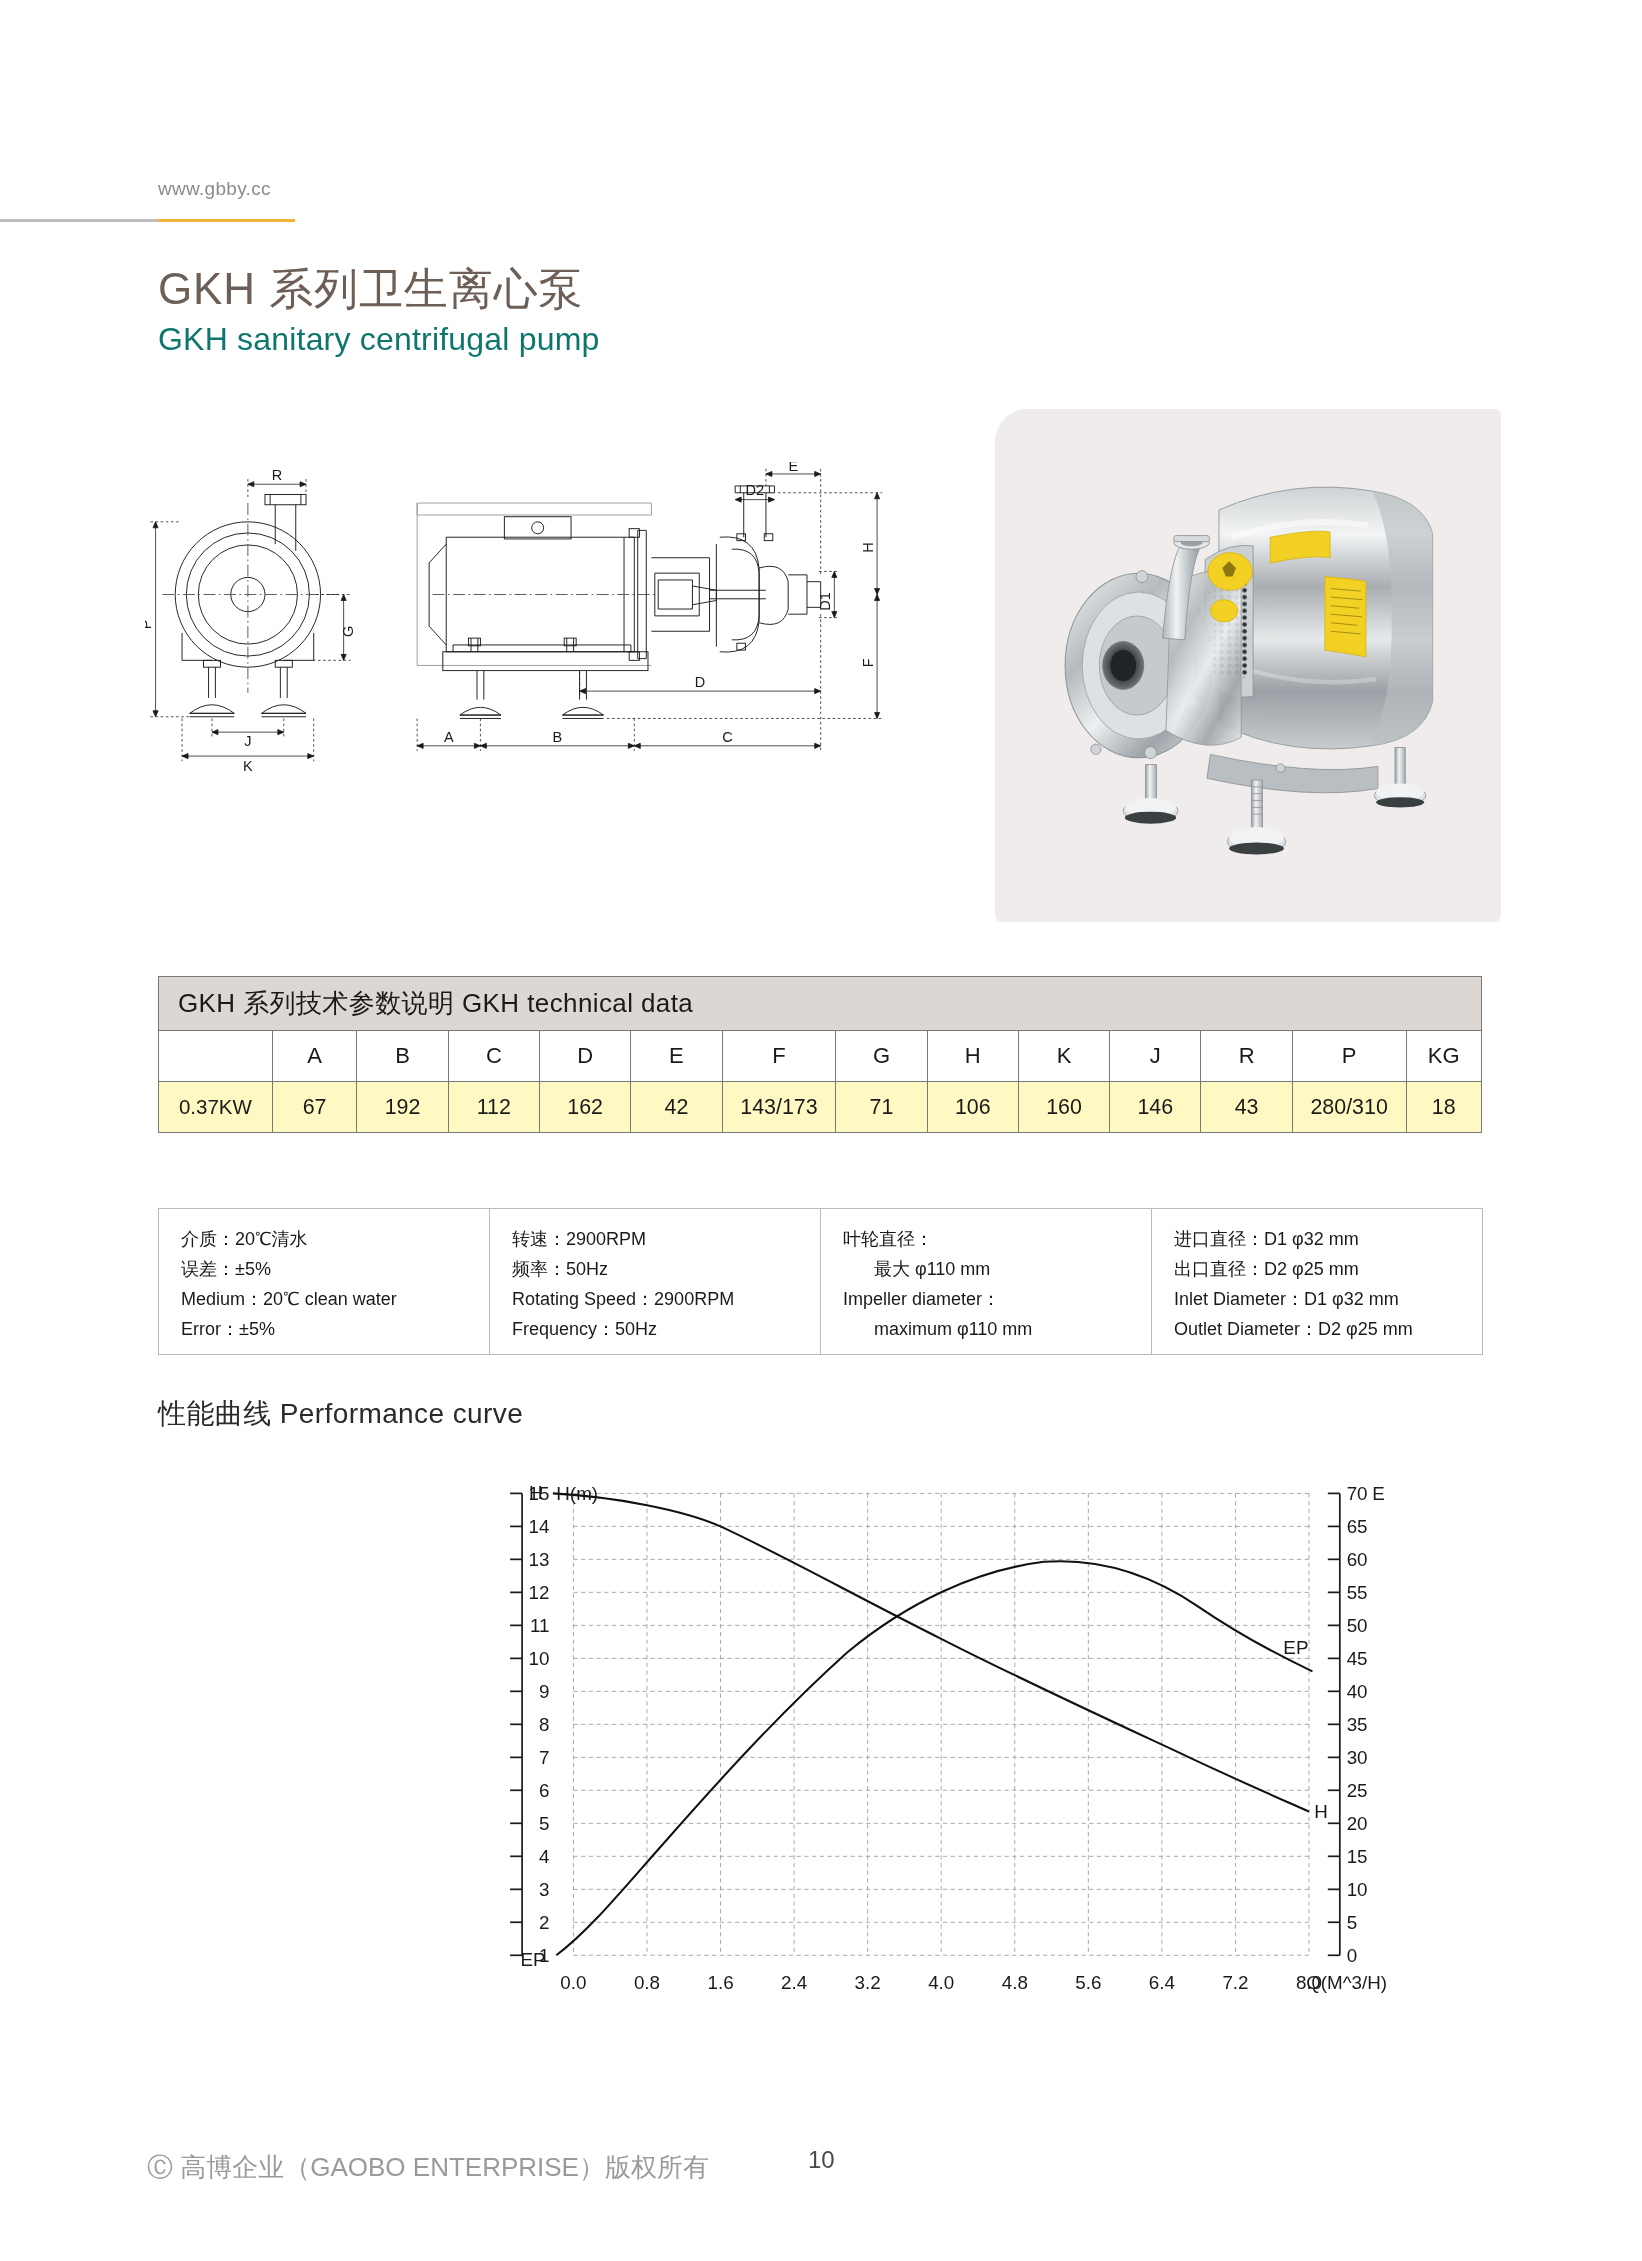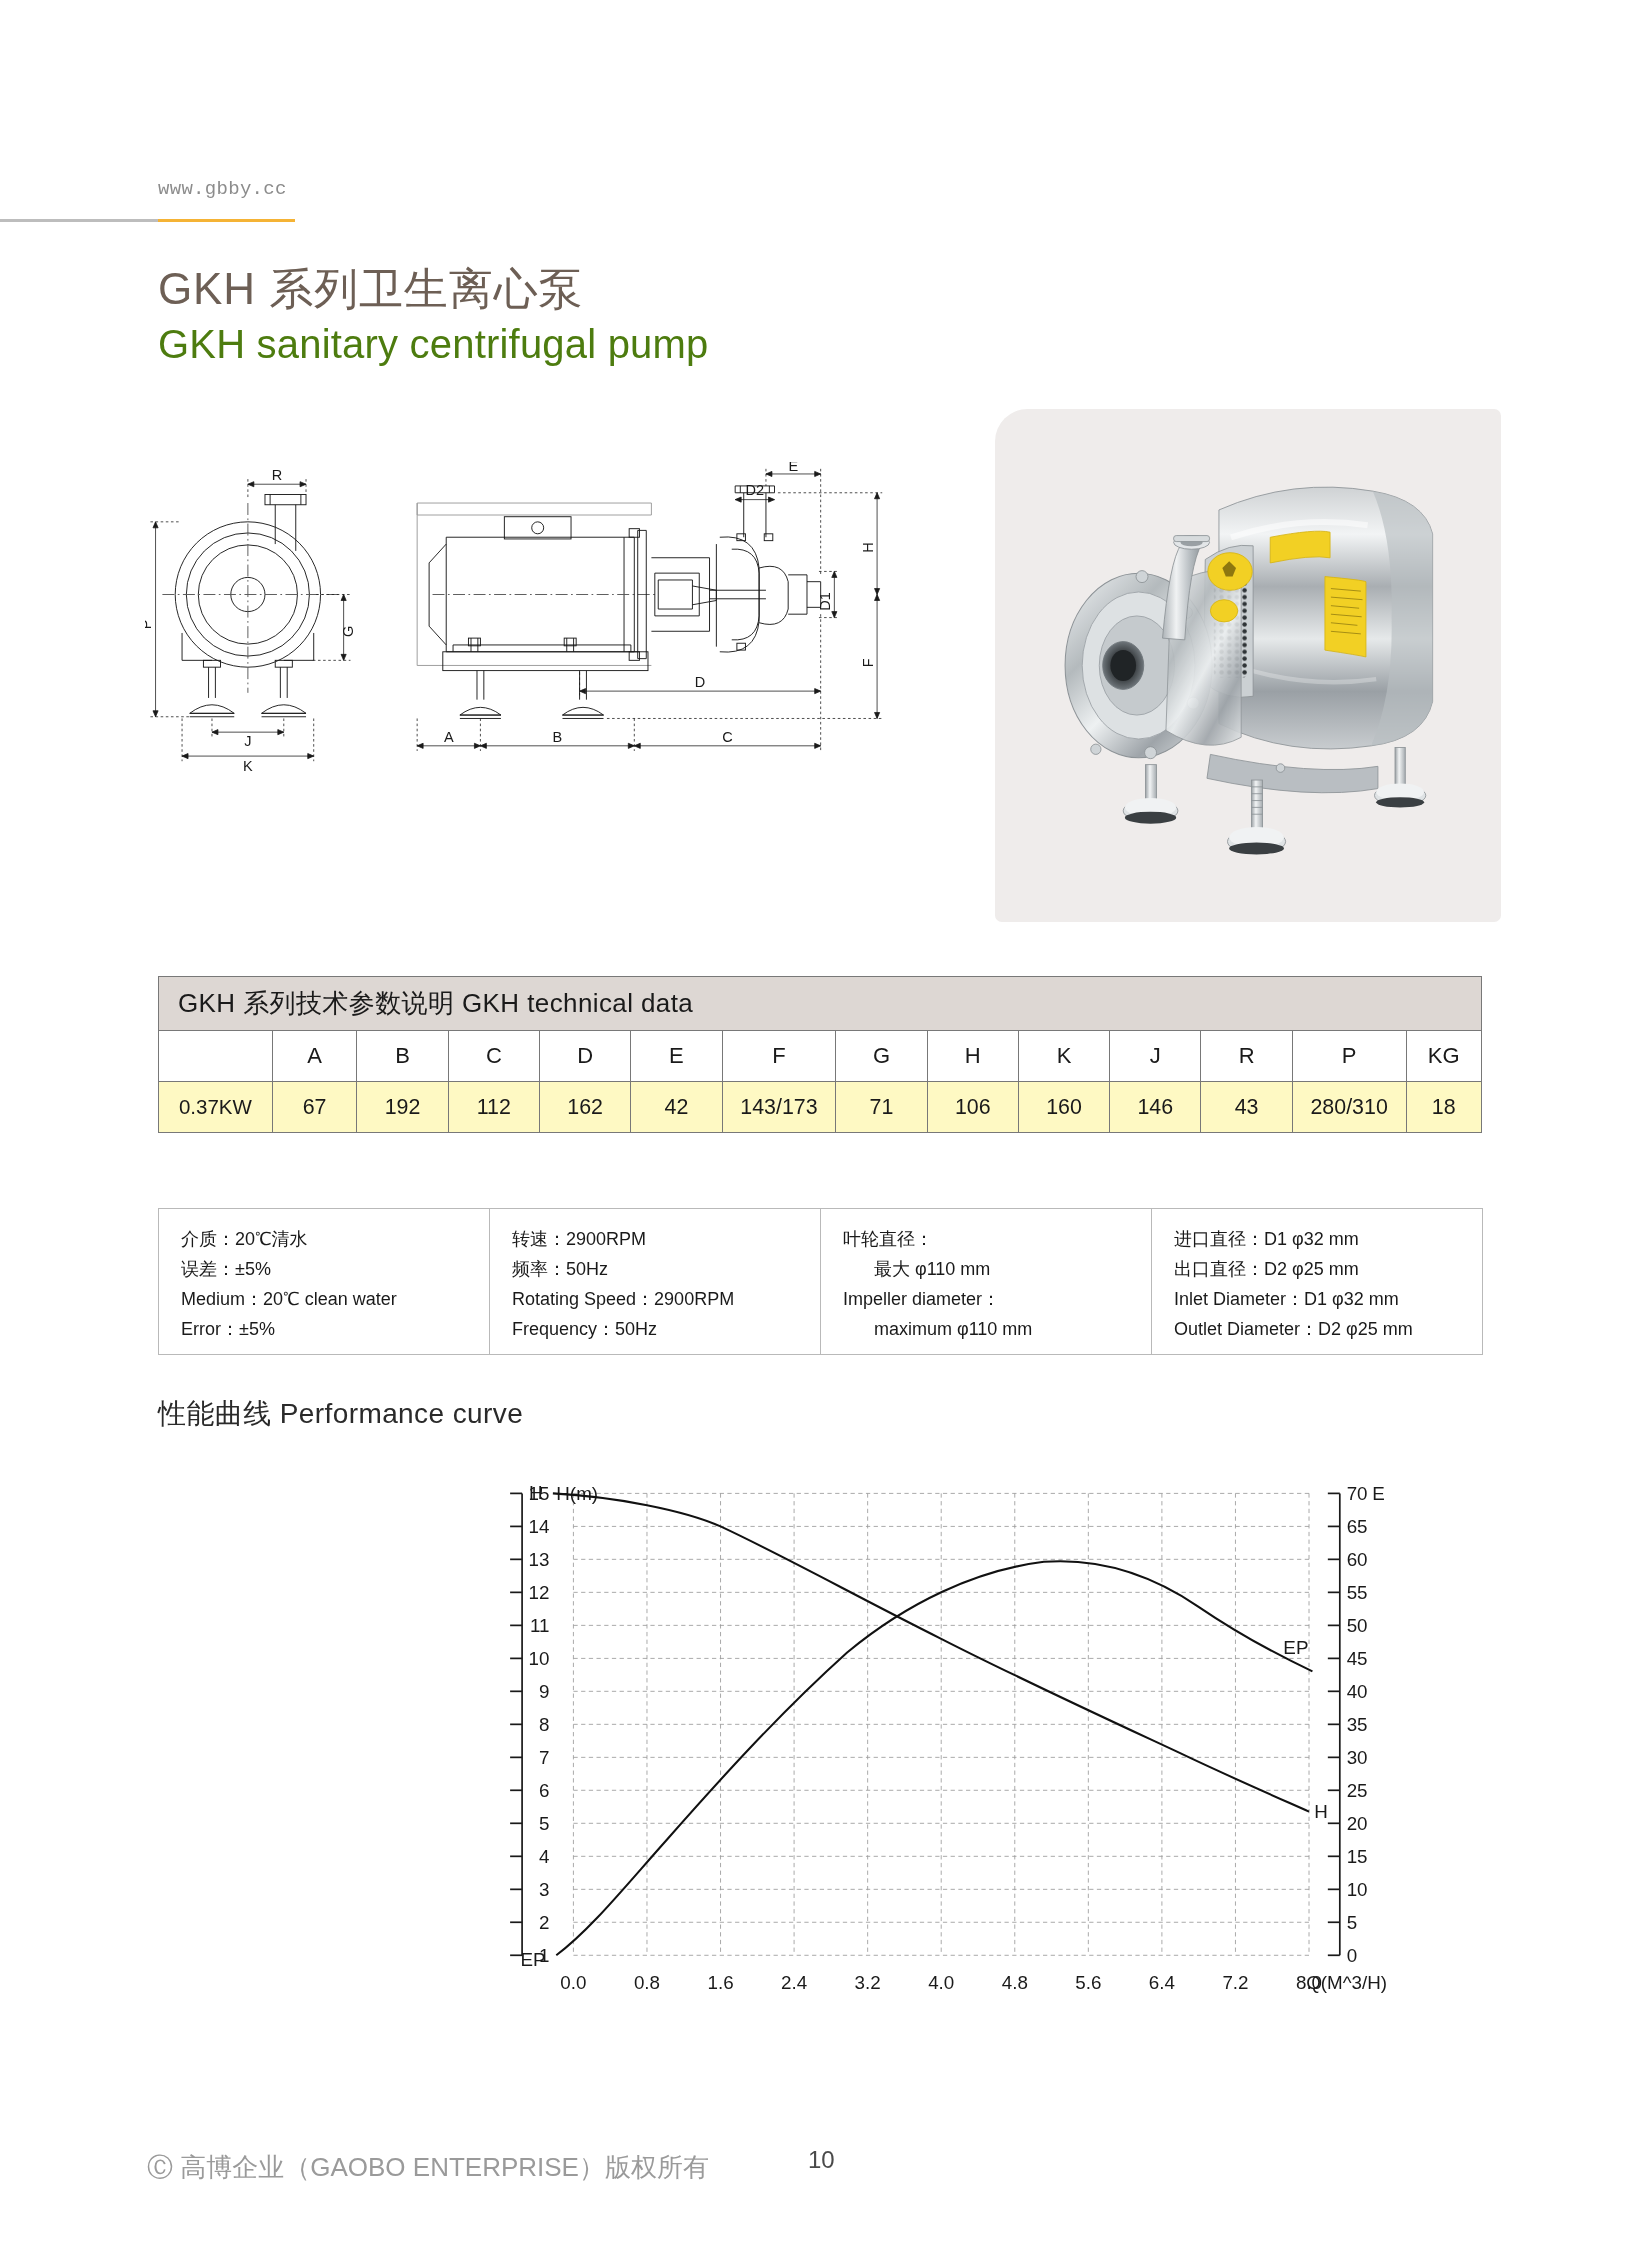--- a/index.html
+++ b/index.html
@@ -15,21 +15,20 @@
     position: relative;
     overflow: hidden;
   }
 
   
   .header {
     position: absolute;
     top: 0; left: 0;
     width: 1643px;
     height: 231px;
-    font-family: Liberation Mono, monospace;
   }
   .site-url {
     position: absolute;
     left: 158px;
     top: 178px;
     font-size: 19px;
     color: #8c8c8c;
     letter-spacing: 0.3px;
   }
   .rule-gray {
@@ -56,22 +55,22 @@
     top: 264px;
   }
   .title-cn {
     font-size: 44px;
     color: #6d5f55;
     letter-spacing: 0.9px;
     line-height: 1.15;
     white-space: nowrap;
   }
   .title-en {
-    font-size: 40px;
-    color: #4d7c0f;
+    font-size: 32px;
+    color: #0f766e;
     letter-spacing: 0.2px;
     line-height: 1.2;
     margin-top: 5.1px;
     white-space: nowrap;
   }
 
   
   .drawings {
     position: absolute;
     left: 145px;

